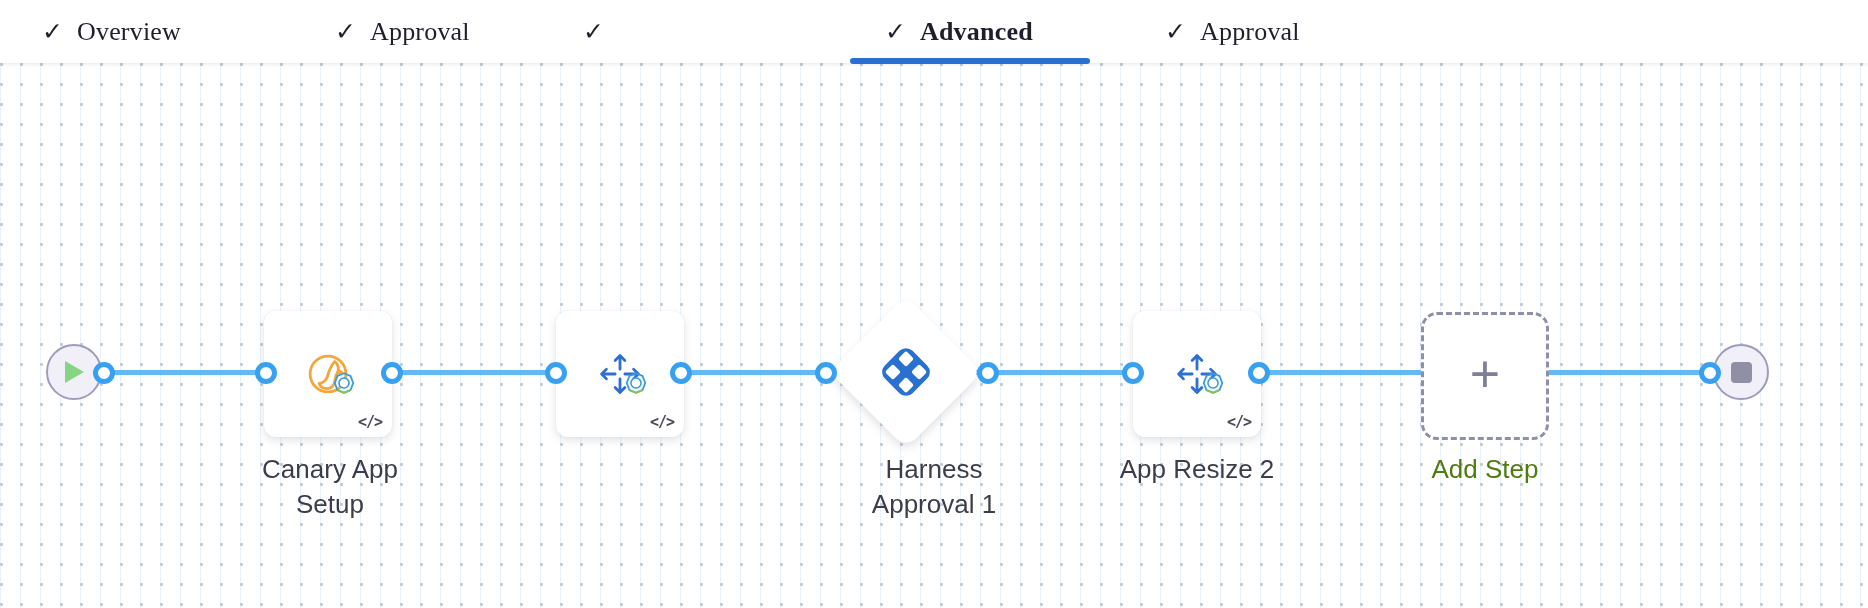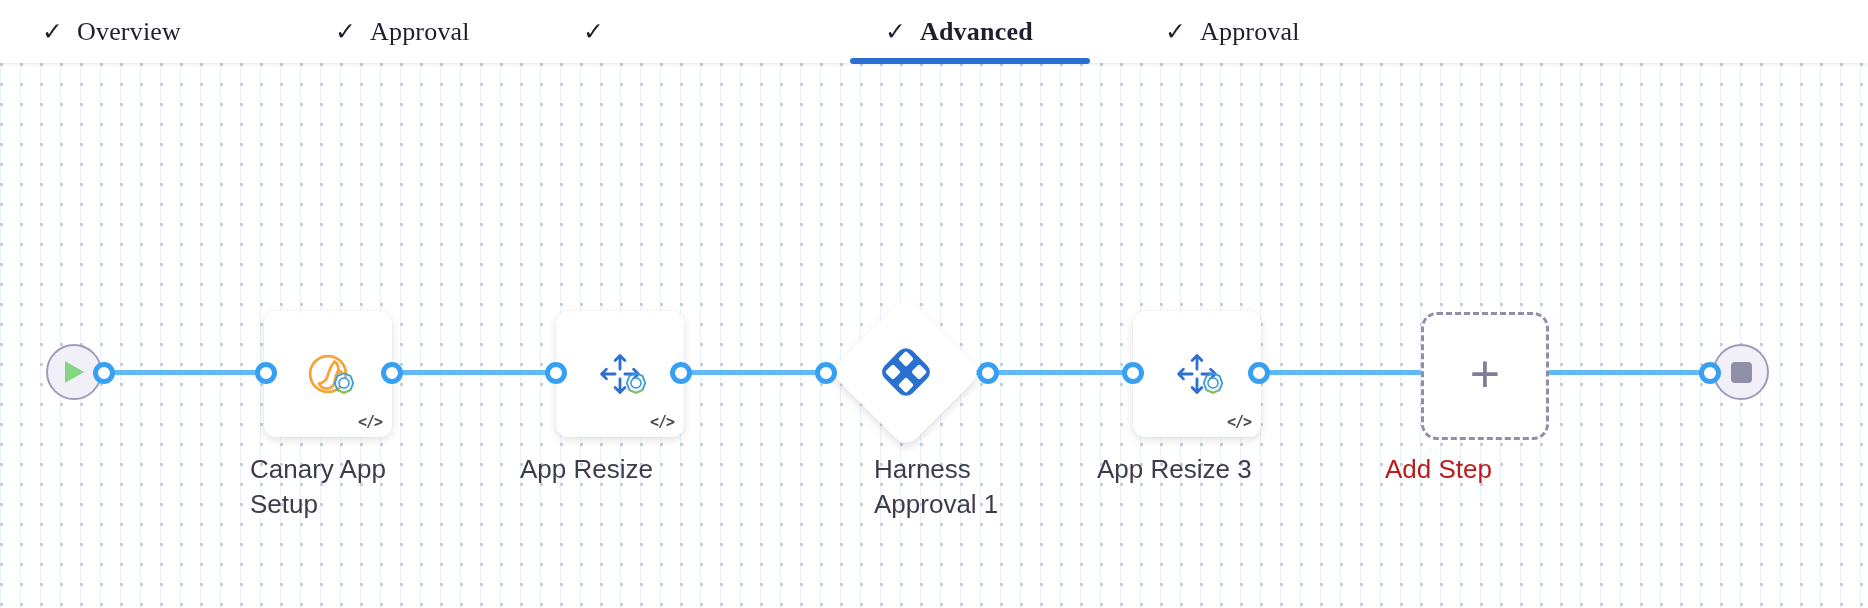--- a/index.html
+++ b/index.html
@@ -48,23 +48,23 @@
            border-radius:14px;transform:rotate(45deg);z-index:4;cursor:pointer;
            box-shadow:3px 3px 9px rgba(96,97,112,.18);}
   .diamond .icon-wrap{position:absolute;left:0;top:0;right:0;bottom:0;
            display:flex;align-items:center;justify-content:center;transform:rotate(-45deg);}
 
   .add-step{position:absolute;left:1421px;top:312px;width:122px;height:122px;background:#fff;
             border:3px dashed #8f8fa9;border-radius:16px;z-index:4;cursor:pointer;
             display:flex;align-items:center;justify-content:center;}
   .plus-glyph{font-size:52px;font-weight:300;color:#7e7f92;line-height:1;margin-top:-4px;}
 
-  .node-label{position:absolute;top:452px;text-align:left;color:#3c3d4c;
+  .node-label{position:absolute;top:452px;text-align:center;color:#3c3d4c;
               font-size:26px;line-height:35px;z-index:5;}
-  .node-label.dim{color:#b91c1c;}
+  .node-label.dim{color:#4d7c0f;}
 </style>
 </head>
 <body>
 
 <div class="app">
 
   <div class="tabbar">
     <div class="tab" style="left:42px">
       <span class="check">✓</span>
       <span class="tab-label">Overview</span>
@@ -184,18 +184,17 @@
 
   <div class="add-step">
     <span class="plus-glyph">+</span>
   </div>
 
   <div class="terminal" style="left:1713px">
     <span class="stop-square"></span>
   </div>
 
   <div class="node-label" style="left:250px;width:160px">Canary App Setup</div>
-  <div class="node-label" style="left:520px;width:200px">App Resize</div>
-  <div class="node-label" style="left:874px;width:160px">Harness Approval 1</div>
-  <div class="node-label" style="left:1097px;width:200px">App Resize 3</div>
+  <div class="node-label" style="left:854px;width:160px">Harness Approval 1</div>
+  <div class="node-label" style="left:1097px;width:200px">App Resize 2</div>
   <div class="node-label dim" style="left:1385px;width:200px">Add Step</div>
 
 </div>
 
 </body></html>

